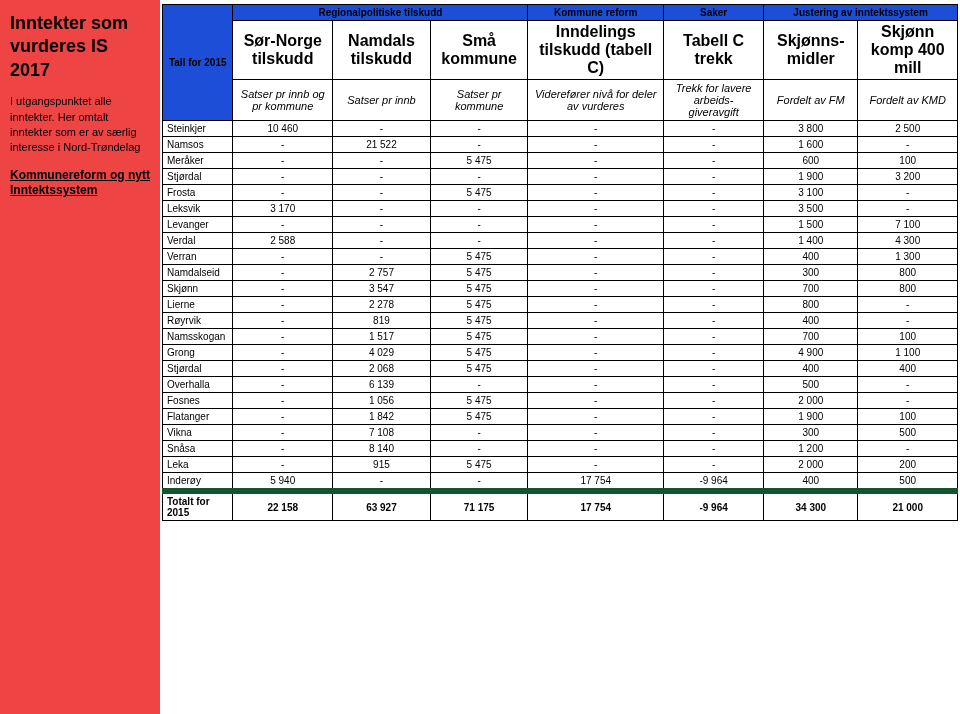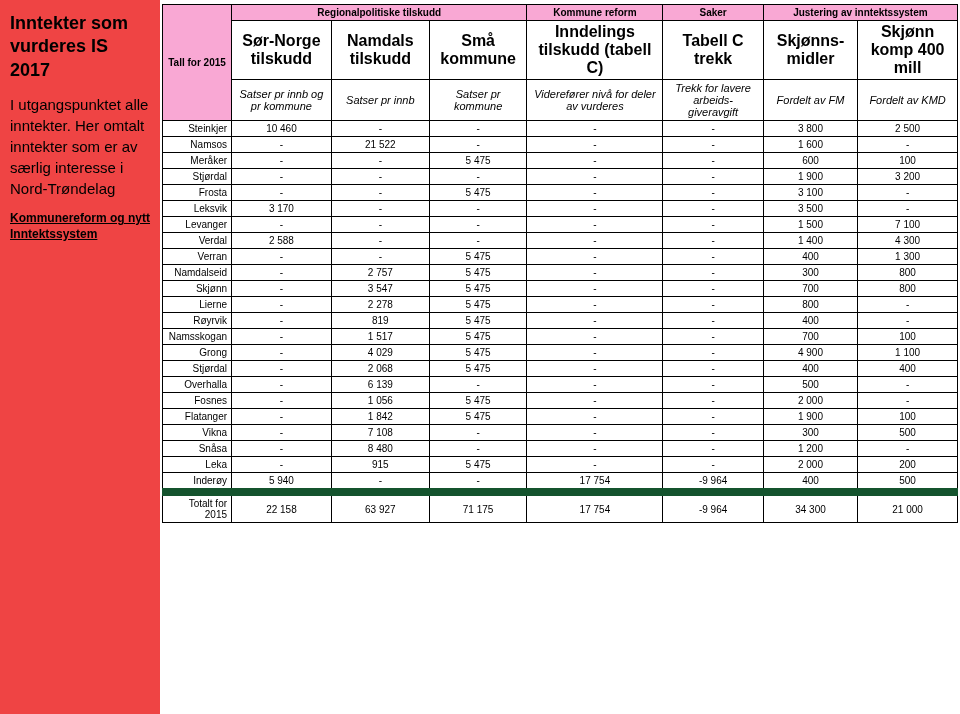--- a/index.html
+++ b/index.html
@@ -20,21 +20,21 @@
       display: flex;
       flex-direction: column;
       gap: 12px;
     }
     .left-panel .main-title {
       font-size: 18px;
       font-weight: bold;
       line-height: 1.3;
     }
     .left-panel .sub-text {
-      font-size: 15px;
+      font-size: 11px;
       line-height: 1.4;
     }
     .left-panel .sub-title {
       font-size: 12px;
       font-weight: bold;
       line-height: 1.3;
       text-decoration: underline;
     }
     .right-panel {
       flex: 1;
@@ -46,41 +46,41 @@
       width: 100%;
       font-size: 10px;
     }
     th, td {
       border: 1px solid #000;
       padding: 2px 4px;
       text-align: center;
       vertical-align: middle;
     }
     td:first-child {
-      text-align: right;
+      text-align: left;
     }
     .header-main th {
-      background: #f9a8d4;
+      background: #1d4ed8;
       font-weight: bold;
     }
     .col-year-header th {
       font-weight: bold;
       font-size: 16px;
     }
     .sub-header th {
       font-weight: normal;
       font-size: 11px;
       font-style: italic;
     }
     tr.data-row td {
       font-size: 10px;
     }
     tr.total-row td {
-      font-weight: normal;
-      border-top: 8px solid #14532d;
+      font-weight: bold;
+      border-top: 6px solid #14532d;
     }
   </style>
 </head>
 <body>
 
 <div class="left-panel">
   <div class="main-title">Inntekter som vurderes IS 2017</div>
   <div class="sub-text">I utgangspunktet alle inntekter. Her omtalt inntekter som er av særlig interesse i Nord-Trøndelag</div>
   <div class="sub-title">Kommunereform og nytt Inntektssystem</div>
 </div>
@@ -314,21 +314,21 @@
           <td>7 108</td>
           <td>-</td>
           <td>-</td>
           <td>-</td>
           <td>300</td>
           <td>500</td>
         </tr>
         <tr class="data-row">
           <td>Snåsa</td>
           <td>-</td>
-          <td>8 480</td>
+          <td>8 140</td>
           <td>-</td>
           <td>-</td>
           <td>-</td>
           <td>1 200</td>
           <td>-</td>
         </tr>
         <tr class="data-row">
           <td>Leka</td>
           <td>-</td>
           <td>915</td>

